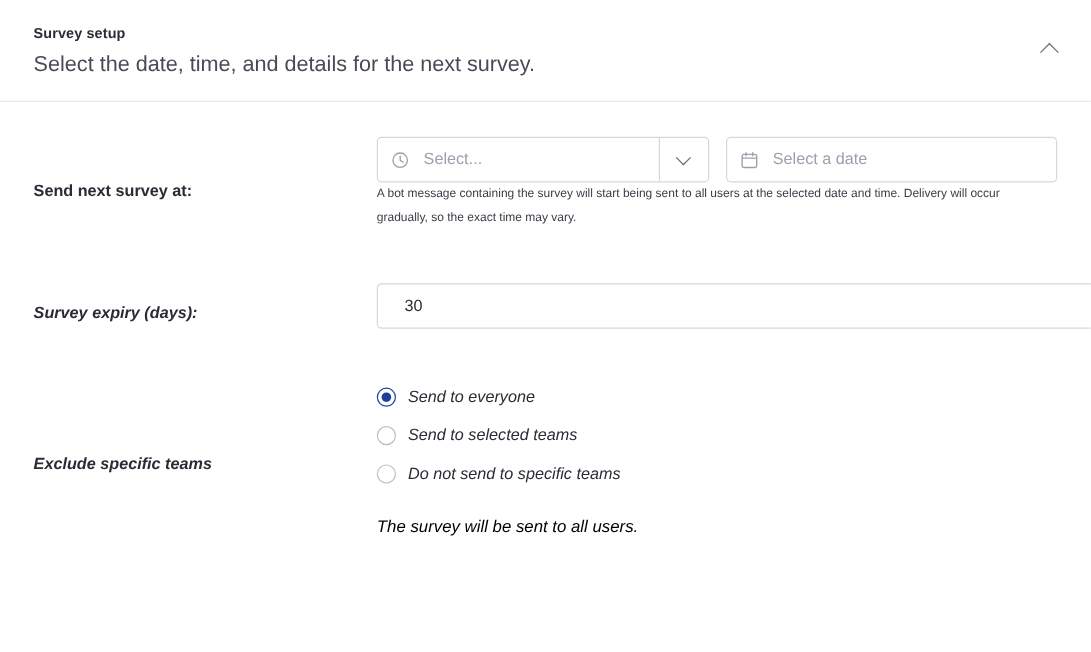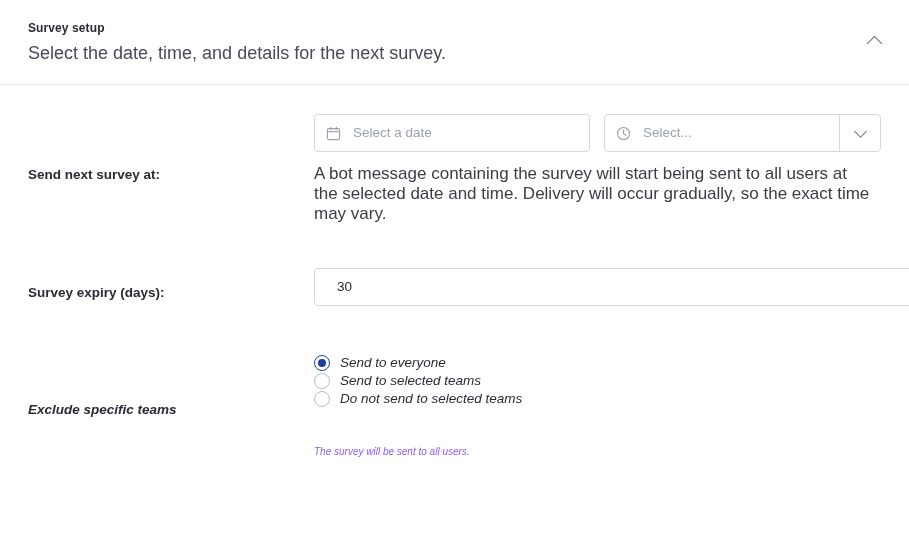--- a/index.html
+++ b/index.html
@@ -87,28 +87,28 @@
   .row-content {
     flex: 1 1 auto;
     min-width: 0;
   }
 
   .row-send { margin-top: 29px; }
   .row-expiry { margin-top: 44px; }
   .row-exclude { margin-top: 48px; font-style: italic; }
 
   .row-send .row-label { padding-top: 11px; }
-  .row-expiry .row-label { padding-top: 11px; }
+  .row-expiry .row-label { padding-top: 11px; font-style: italic; }
   .row-exclude .row-label { padding-top: 4px; }
 
   .help-text {
-    font-size: 17px;
+    font-size: 10px;
     color: #3c3c48;
     line-height: 20px;
-    margin-top: 12px;
+    margin-top: 0;
     max-width: 560px;
   }
 
   
   .input-pair {
     display: flex;
     gap: 14px;
   }
   .field {
     display: flex;
@@ -215,20 +215,21 @@
     width: 6px; height: 6px;
     border-right: 1.3px solid #5b5b68;
     border-bottom: 1.3px solid #5b5b68;
     transform: rotate(45deg);
   }
 
   
   .radio-list {
     display: flex;
     flex-direction: column;
+    gap: 14px;
   }
   .radio-item {
     display: flex;
     align-items: center;
     cursor: pointer;
   }
   .radio-mark {
     width: 16px;
     height: 16px;
     border-radius: 50%;
@@ -249,24 +250,24 @@
     margin-left: -4px; margin-top: -4px;
     border-radius: 50%;
     background: #1b3fa0;
   }
   .radio-label {
     font-size: 13.5px;
     color: #2b2b35;
     line-height: 18px;
   }
   .exclude-note {
-    font-size: 10px;
-    color: #8b5cf6;
+    font-size: 14px;
+    color: #000000;
     line-height: 20px;
-    margin-top: 34px;
+    margin-top: 24px;
   }
 </style>
 </head>
 <body>
 
 <div class="panel">
 
   <div class="panel-header">
     <div class="panel-title">Survey setup</div>
     <div class="panel-subtitle">Select the date, time, and details for the next survey.</div>
@@ -274,46 +275,46 @@
       <span class="chev"></span>
     </button>
   </div>
 
   <div class="panel-body">
 
     <div class="row row-send">
       <div class="row-label">Send next survey at:</div>
       <div class="row-content">
         <div class="input-pair">
-
-          <div class="field field-date">
-            <span class="field-icon">
-              <svg width="15" height="15" viewBox="0 0 16 16" fill="none" aria-hidden="true">
-                <rect x="1.5" y="2.8" width="13" height="11.7" rx="1.6" stroke="#9aa0ad" stroke-width="1.2"></rect>
-                <path d="M1.5 6.1h13" stroke="#9aa0ad" stroke-width="1.2"></path>
-                <path d="M5 1.4v2.6M11 1.4v2.6" stroke="#9aa0ad" stroke-width="1.2" stroke-linecap="round"></path>
-              </svg>
-            </span>
-            <span class="field-ph">Select a date</span>
-          </div>
 
           <div class="field field-time">
             <span class="field-icon">
               <svg width="15" height="15" viewBox="0 0 16 16" fill="none" aria-hidden="true">
                 <circle cx="8" cy="8" r="6.4" stroke="#9aa0ad" stroke-width="1.2"></circle>
                 <path d="M8 4.4V8.2l2.6 1.6" stroke="#9aa0ad" stroke-width="1.2" stroke-linecap="round" stroke-linejoin="round"></path>
               </svg>
             </span>
             <span class="field-ph">Select...</span>
             <span class="time-sep"></span>
             <span class="time-caret">
               <span class="caret-down"></span>
             </span>
           </div>
 
+          <div class="field field-date">
+            <span class="field-icon">
+              <svg width="15" height="15" viewBox="0 0 16 16" fill="none" aria-hidden="true">
+                <rect x="1.5" y="2.8" width="13" height="11.7" rx="1.6" stroke="#9aa0ad" stroke-width="1.2"></rect>
+                <path d="M1.5 6.1h13" stroke="#9aa0ad" stroke-width="1.2"></path>
+                <path d="M5 1.4v2.6M11 1.4v2.6" stroke="#9aa0ad" stroke-width="1.2" stroke-linecap="round"></path>
+              </svg>
+            </span>
+            <span class="field-ph">Select a date</span>
+          </div>
+
         </div>
         <div class="help-text">A bot message containing the survey will start being sent to all users at the selected date and time. Delivery will occur gradually, so the exact time may vary.</div>
       </div>
     </div>
 
     <div class="row row-expiry">
       <div class="row-label">Survey expiry (days):</div>
       <div class="row-content">
         <div class="number-field">
           <input class="number-value" type="text" value="30" style="">
@@ -335,21 +336,21 @@
             <span class="radio-label">Send to everyone</span>
           </div>
 
           <div class="radio-item">
             <span class="radio-mark"></span>
             <span class="radio-label">Send to selected teams</span>
           </div>
 
           <div class="radio-item">
             <span class="radio-mark"></span>
-            <span class="radio-label">Do not send to selected teams</span>
+            <span class="radio-label">Do not send to specific teams</span>
           </div>
 
         </div>
         <div class="exclude-note">The survey will be sent to all users.</div>
       </div>
     </div>
 
   </div>
 </div>
 

